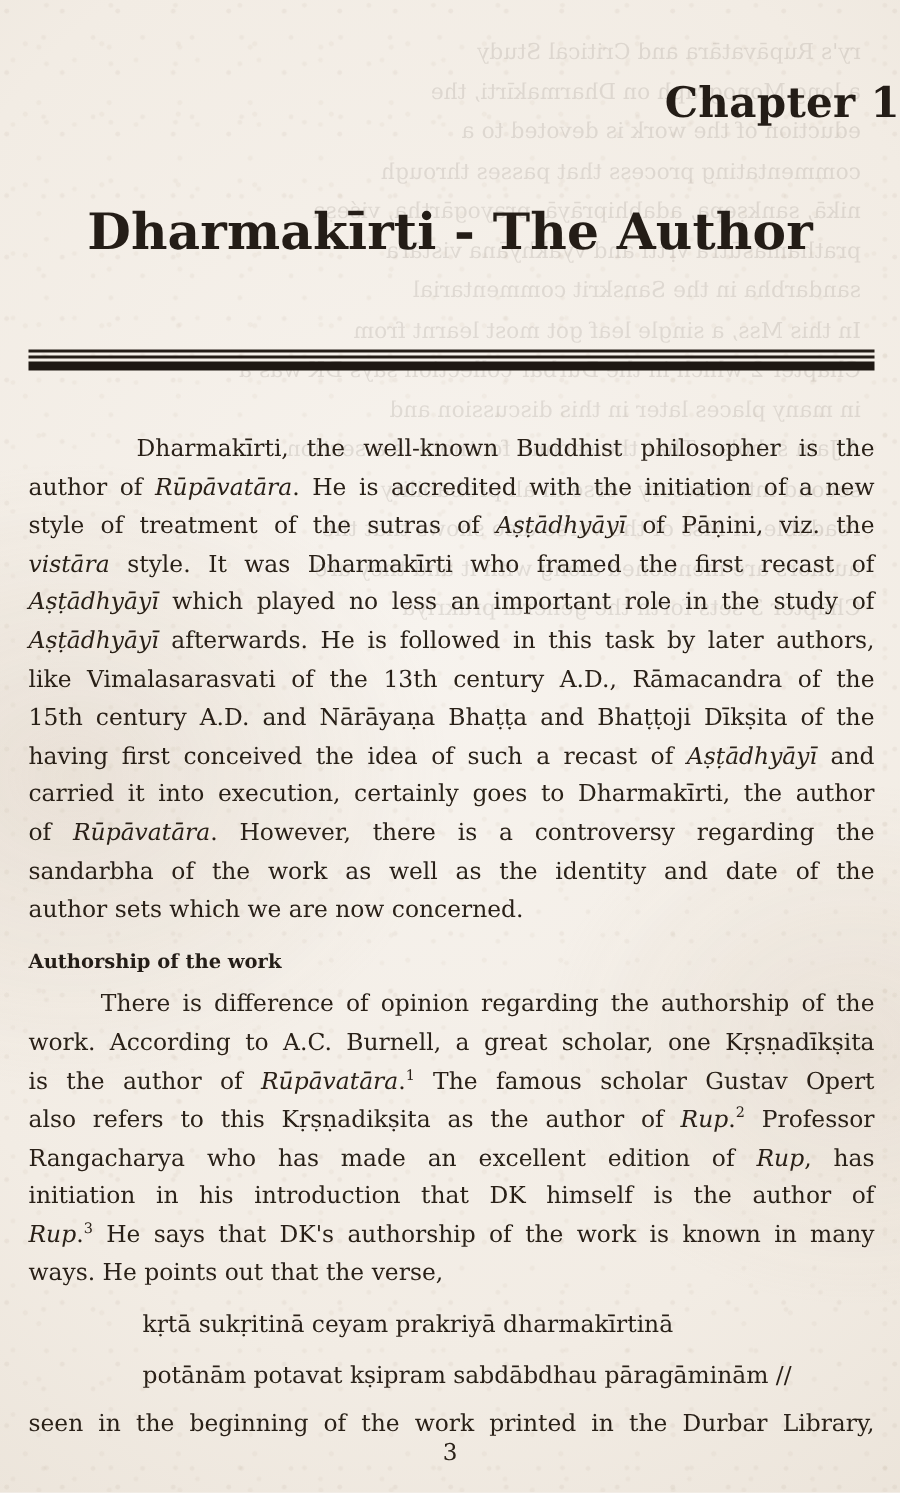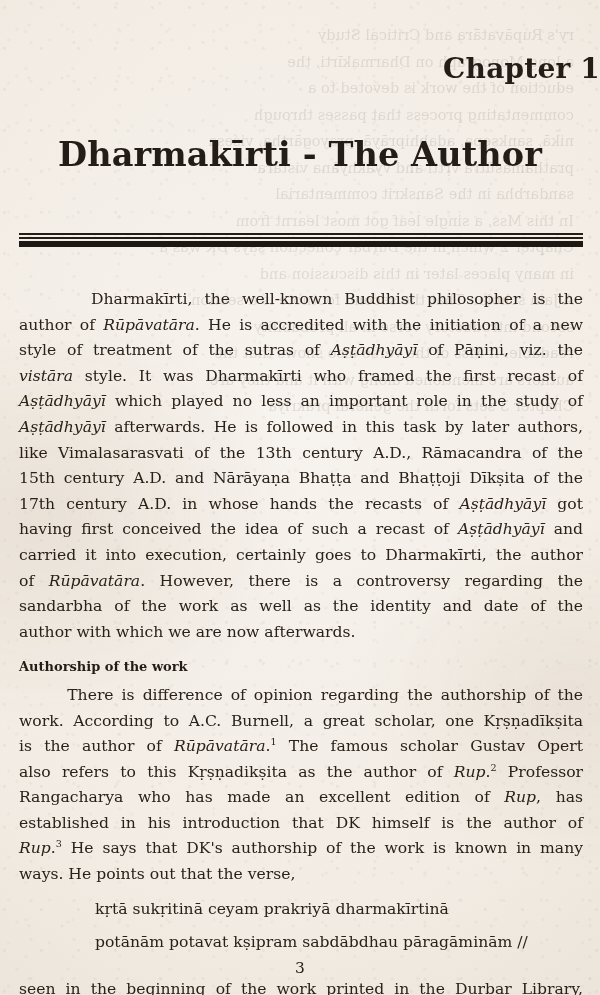--- a/index.html
+++ b/index.html
@@ -139,21 +139,21 @@
     margin-bottom: 3px;
     color: #241d17;
     white-space: nowrap;
   }
 
   .verse {
     white-space: nowrap;
     padding-left: 76px;
     margin-top: 9px;
   }
-  .verse.v2 { padding-left: 76px; margin-top: 8px; margin-bottom: 21px; }
+  .verse.v2 { padding-left: 76px; margin-top: 8px; margin-bottom: 7px; }
 
   
   .folio {
     position: absolute;
     bottom: 18px;
     left: 0;
     right: 0;
     text-align: center;
     font-size: 15.4px;
     color: #2a2118;
@@ -209,37 +209,36 @@
 
     <div>
       <span class="line j">&nbsp;&nbsp;&nbsp;&nbsp;&nbsp;&nbsp;Dharmakīrti, the well-known Buddhist philosopher is the</span>
       <span class="line j">author of <i class="ital">Rūpāvatāra</i>. He is accredited with the initiation of a new</span>
       <span class="line j">style of treatment of the sutras of <i class="ital">Aṣṭādhyāyī</i> of Pāṇini, viz. the</span>
       <span class="line j"><i class="ital">vistāra</i> style. It was Dharmakīrti who framed the first recast of</span>
       <span class="line j"><i class="ital">Aṣṭādhyāyī</i> which played no less an important role in the study of</span>
       <span class="line j"><i class="ital">Aṣṭādhyāyī</i> afterwards. He is followed in this task by later authors,</span>
       <span class="line j">like Vimalasarasvati of the 13th century A.D., Rāmacandra of the</span>
       <span class="line j">15th century A.D. and Nārāyaṇa Bhaṭṭa and Bhaṭṭoji Dīkṣita of the</span>
-      <span class="line j">17th century A.D. in whose hands the recasts of <i class="ital">Aṣṭādhyāyī</i> got</span>
       <span class="line j">having first conceived the idea of such a recast of <i class="ital">Aṣṭādhyāyī</i> and</span>
       <span class="line j">carried it into execution, certainly goes to Dharmakīrti, the author</span>
       <span class="line j">of <i class="ital">Rūpāvatāra</i>. However, there is a controversy regarding the</span>
       <span class="line j">sandarbha of the work as well as the identity and date of the</span>
-      <span class="line j last">author with which we are now afterwards.</span>
+      <span class="line j last">author sets which we are now concerned.</span>
     </div>
 
     <div class="sec-head">Authorship of the work</div>
 
     <div>
       <span class="line j">&nbsp;&nbsp;&nbsp;&nbsp;&nbsp;&nbsp;There is difference of opinion regarding the authorship of the</span>
       <span class="line j">work. According to A.C. Burnell, a great scholar, one Kṛṣṇadīkṣita</span>
       <span class="line j">is the author of <i class="ital">Rūpāvatāra</i>.<span class="sup">1</span> The famous scholar Gustav Opert</span>
       <span class="line j">also refers to this Kṛṣṇadikṣita as the author of <i class="ital">Rup</i>.<span class="sup">2</span> Professor</span>
       <span class="line j">Rangacharya who has made an excellent edition of <i class="ital">Rup</i>, has</span>
-      <span class="line j">established in his introduction that DK himself is the author of</span>
+      <span class="line j">initiation in his introduction that DK himself is the author of</span>
       <span class="line j"><i class="ital">Rup</i>.<span class="sup">3</span> He says that DK's authorship of the work is known in many</span>
       <span class="line j last">ways. He points out that the verse,</span>
     </div>
 
     <div class="verse">kṛtā sukṛitinā ceyam prakriyā dharmakīrtinā</div>
     <div class="verse v2">potānām potavat kṣipram sabdābdhau pāragāminām //</div>
 
     <div>
       <span class="line j">seen in the beginning of the work printed in the Durbar Library,</span>
 

